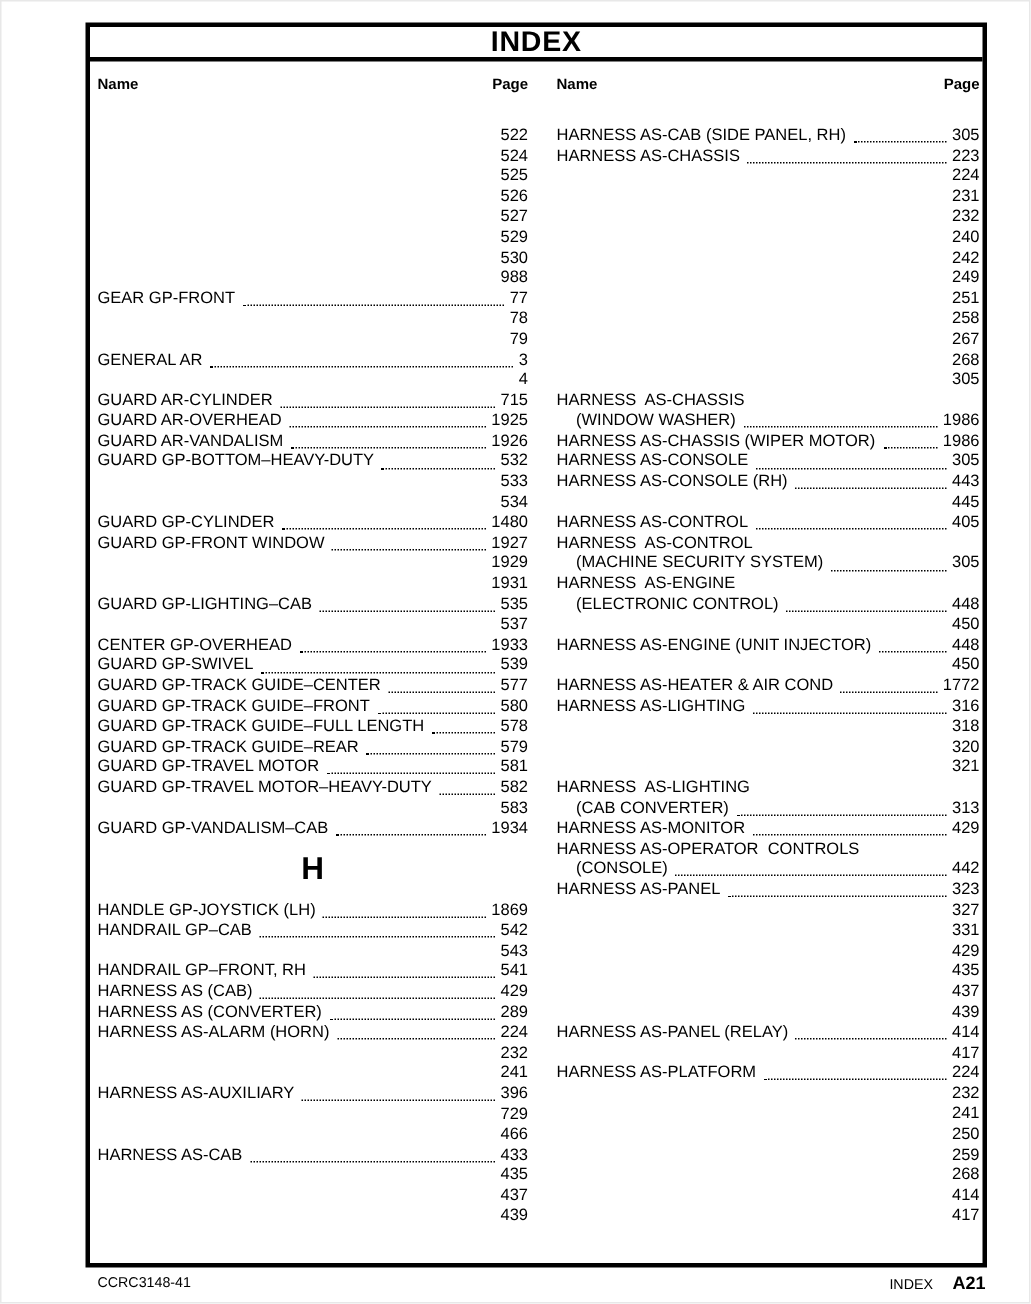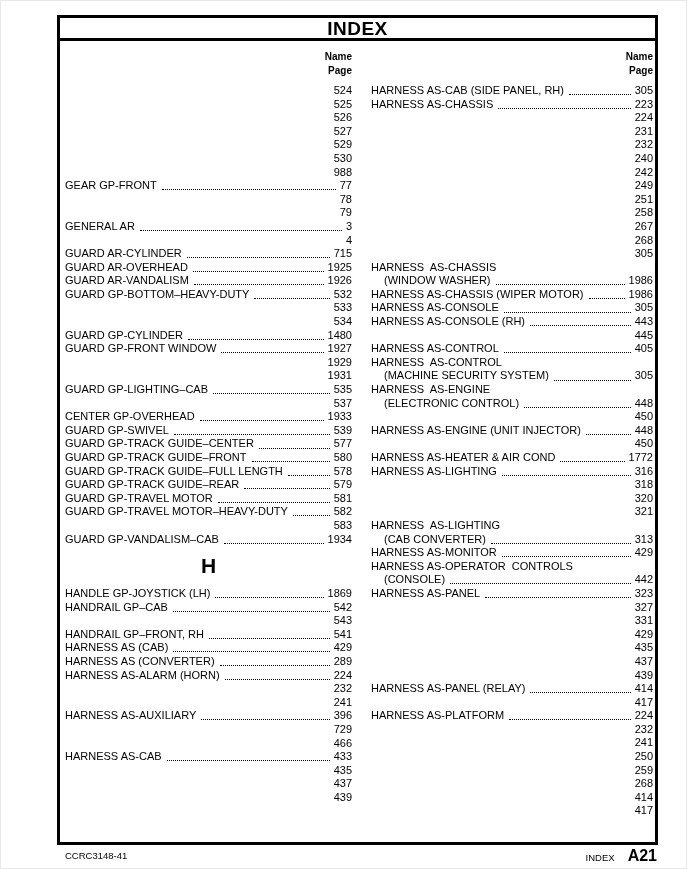--- a/index.html
+++ b/index.html
@@ -15,56 +15,59 @@
   .title-bar{
     height:20px;border-bottom:3.5px solid #000;
     display:flex;align-items:center;justify-content:center;
   }
   .title-text{font-size:19px;font-weight:bold;letter-spacing:.5px;line-height:19px;}
   .col{position:absolute;top:32px;}
   .col-left{left:5px;width:287px;}
   .col-right{left:311px;width:282px;}
   .col-hdr{
     display:flex;height:13.6px;align-items:flex-end;
-    font-size:10px;font-weight:bold;line-height:13.6px;margin-bottom:20.4px;flex-direction:column;
+    font-size:10px;font-weight:bold;line-height:13.6px;margin-bottom:20.4px;
   }
   .col-hdr .pg{margin-left:auto;}
   .row{display:flex;align-items:flex-end;height:13.6px;font-size:11px;line-height:13.6px;}
   .row.section{
     height:40.8px;align-items:center;justify-content:center;
     font-size:21px;font-weight:bold;line-height:40.8px;
   }
   .nm{white-space:pre;}
   .nm.ind{padding-left:13px;}
   .dots{
     flex:1 1 auto;min-width:10px;height:0;
     border-bottom:1.7px dotted #000;margin:0 4px 2.5px 5px;
   }
   .pg{margin-left:auto;text-align:right;white-space:pre;}
   .footer{position:absolute;left:0;top:849px;width:687px;height:14px;font-size:9.5px;}
   .footer-left{position:absolute;left:65px;top:0;line-height:13px;}
   .footer-right{
     position:absolute;right:30px;top:0;display:flex;align-items:baseline;
     gap:13px;line-height:13px;
   }
-  .footer-page{font-weight:bold;font-size:16px;}
+  .footer-page{font-weight:bold;font-size:12px;}
 </style>
 </head>
 <body>
 
 <div class="page-frame">
   <div class="title-bar">
     <span class="title-text">INDEX</span>
   </div>
 
   <div class="col col-left" id="col0">
     <div class="col-hdr">
       <span class="nm">Name</span>
       <span class="pg">Page</span>
     </div>
+  <div class="row page">
+        <span class="pg">522</span>
+      </div>
       <div class="row page">
         <span class="pg">524</span>
       </div>
       <div class="row page">
         <span class="pg">525</span>
       </div>
       <div class="row page">
         <span class="pg">526</span>
       </div>
       <div class="row page">

